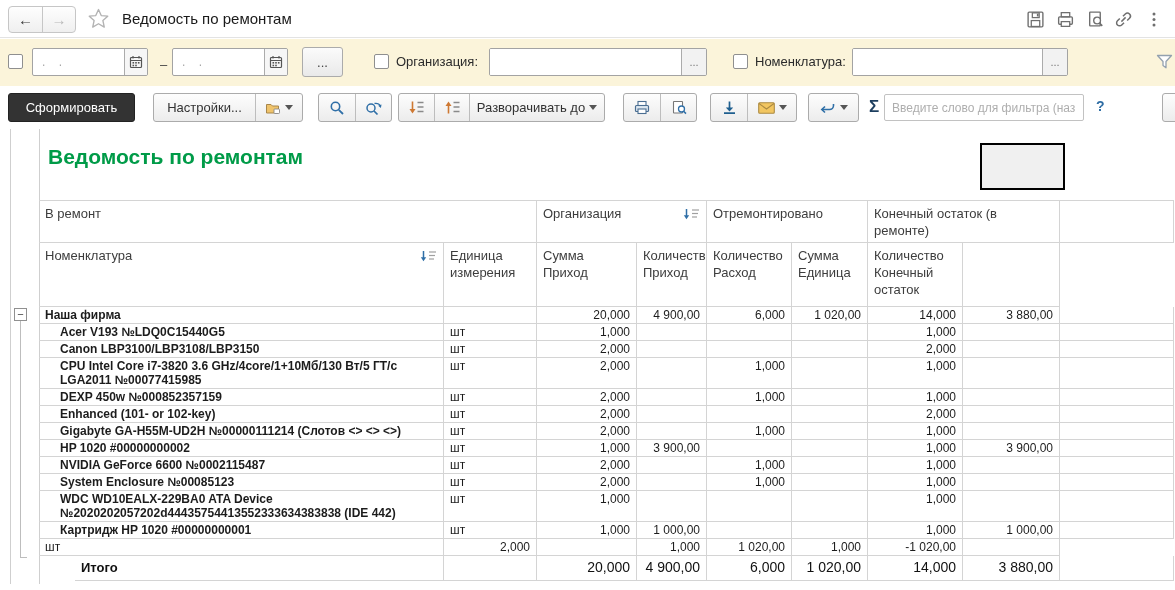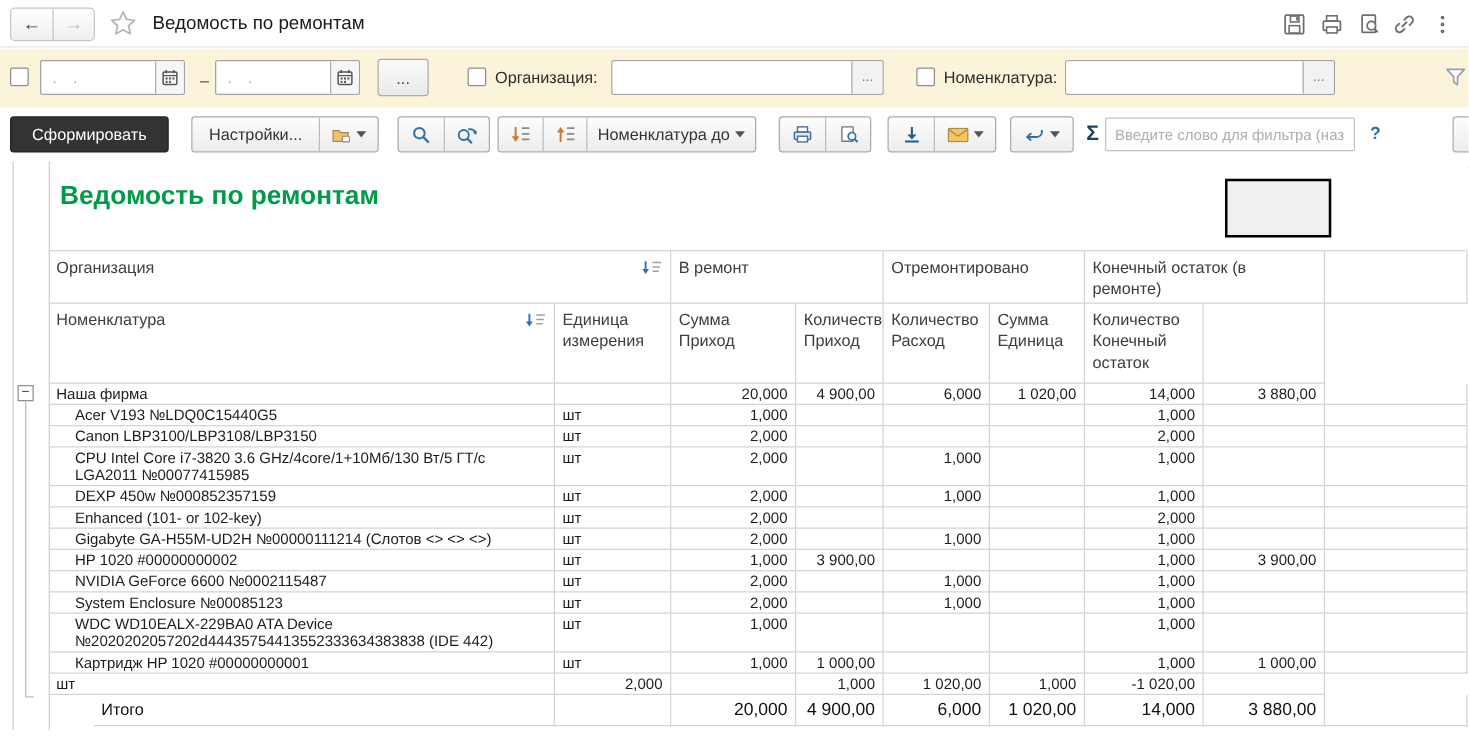--- a/index.html
+++ b/index.html
@@ -52,21 +52,21 @@
   .grid { position:absolute; left:39px; top:71px; width:1135px; border-top:1px solid #d4d4d4; --cols:405px 93px 100px 70px 85px 76px 95px 97px 114px; }
   .hrow,.trow { display:grid; grid-template-columns:var(--cols); }
   .cell { border-right:1px solid #d4d4d4; border-bottom:1px solid #d4d4d4; overflow:hidden; }
   .hrow1 { height:42px; } .hrow2 { height:64px; }
   .hcell { font-size:13px; line-height:17px; color:#3d3d3d; padding:4px 5px 2px 6px; }
   .sp2 { grid-column:span 2; }
   .sorted { display:flex; justify-content:space-between; align-items:flex-start; }
   .sort-icon { flex:0 0 auto; margin:3px 1px 0 0; }
   .trow { min-height:17px; }
   .trow .cell { font-size:12px; line-height:14px; color:#1c1c1c; padding-top:1px; padding-bottom:1px; }
-  .c-name { padding-left:21px; padding-right:5px; }
+  .c-name { padding-left:21px; padding-right:5px;font-weight:bold; }
   .trow.group-row .c-name { padding-left:6px; }
   .c-unit { padding-left:6px; padding-right:4px; }
   .c-num { text-align:right; padding-right:6px; padding-left:3px; }
   .total-row { height:25px; }
   .total-row .cell { font-size:14px; line-height:21px; color:#111; }
   .total-row .c-name { font-size:13px; padding-left:6px;margin-left:36px; }
   .minusbox { position:absolute; left:14px; top:179px; width:13px; height:13px; border:1px solid #909090; background:#fff; font-size:11px; line-height:10px; text-align:center; color:#444; cursor:pointer; }
   .treeline { position:absolute; left:20px; top:192px; width:1px; height:237px; background:#bdbdbd; }
   .treestub { position:absolute; left:21px; top:428px; width:6px; height:1px; background:#bdbdbd; }
 </style>
@@ -217,21 +217,21 @@
       <button class="tbtn" style="width:35px">
         <svg width="17" height="15" viewBox="0 0 17 15">
             <line x1="4.5" y1="5.5" x2="4.5" y2="13.5" stroke="#ce7832" stroke-width="1.6"></line>
             <polygon points="1.5,6 7.5,6 4.5,1.5" fill="#ce7832"></polygon>
             <line x1="9.5" y1="2.5" x2="15.5" y2="2.5" stroke="#8a8a8a" stroke-width="1.4"></line>
             <line x1="9.5" y1="7" x2="15.5" y2="7" stroke="#8a8a8a" stroke-width="1.4"></line>
             <line x1="9.5" y1="11.5" x2="15.5" y2="11.5" stroke="#8a8a8a" stroke-width="1.4"></line>
           </svg>
       </button>
       <button class="tbtn" style="width:135px">
-        <span>Номенклатура до</span>
+        <span>Разворачивать до</span>
         <span class="caret"></span>
       </button>
     </div>
 
     <div class="tgroup" style="left:623px">
       <button class="tbtn" style="width:36px">
         <svg width="16" height="15" viewBox="0 0 16 15">
             <rect x="1.5" y="5.5" width="13" height="6" rx="1" fill="#dde7f0" stroke="#4a6e92" stroke-width="1.2"></rect>
             <rect x="4" y="1.5" width="8" height="4" fill="#fff" stroke="#4a6e92" stroke-width="1.1"></rect>
             <rect x="4" y="9" width="8" height="4.5" fill="#fff" stroke="#4a6e92" stroke-width="1.1"></rect>
@@ -282,31 +282,31 @@
   <div class="report">
     <div class="gut" style="left:10px"></div>
     <div class="gut" style="left:39px"></div>
 
     <div class="rtitle">Ведомость по ремонтам</div>
     <div class="selbox"></div>
 
     <div class="grid">
 
       <div class="hrow hrow1">
+        <div class="cell hcell sp2"><span>В ремонт</span></div>
         <div class="cell hcell sp2 sorted">
           <span>Организация</span>
           <svg class="sort-icon" width="17" height="12" viewBox="0 0 17 12">
               <line x1="3.5" y1="1" x2="3.5" y2="8" stroke="#2f6fa7" stroke-width="1.5"></line>
               <polygon points="0.8,7.2 6.2,7.2 3.5,11.2" fill="#2f6fa7"></polygon>
               <line x1="9" y1="2" x2="16" y2="2" stroke="#a0a0a0" stroke-width="1.2"></line>
               <line x1="9" y1="5.5" x2="15" y2="5.5" stroke="#a0a0a0" stroke-width="1.2"></line>
               <line x1="9" y1="9" x2="14" y2="9" stroke="#a0a0a0" stroke-width="1.2"></line>
             </svg>
         </div>
-        <div class="cell hcell sp2"><span>В ремонт</span></div>
         <div class="cell hcell sp2"><span>Отремонтировано</span></div>
         <div class="cell hcell sp2"><span>Конечный остаток (в ремонте)</span></div>
         <div class="cell hcell"></div>
       </div>
 
       <div class="hrow hrow2">
         <div class="cell hcell sorted">
           <span>Номенклатура</span>
           <svg class="sort-icon" width="17" height="12" viewBox="0 0 17 12">
               <line x1="3.5" y1="1" x2="3.5" y2="8" stroke="#2f6fa7" stroke-width="1.5"></line>

